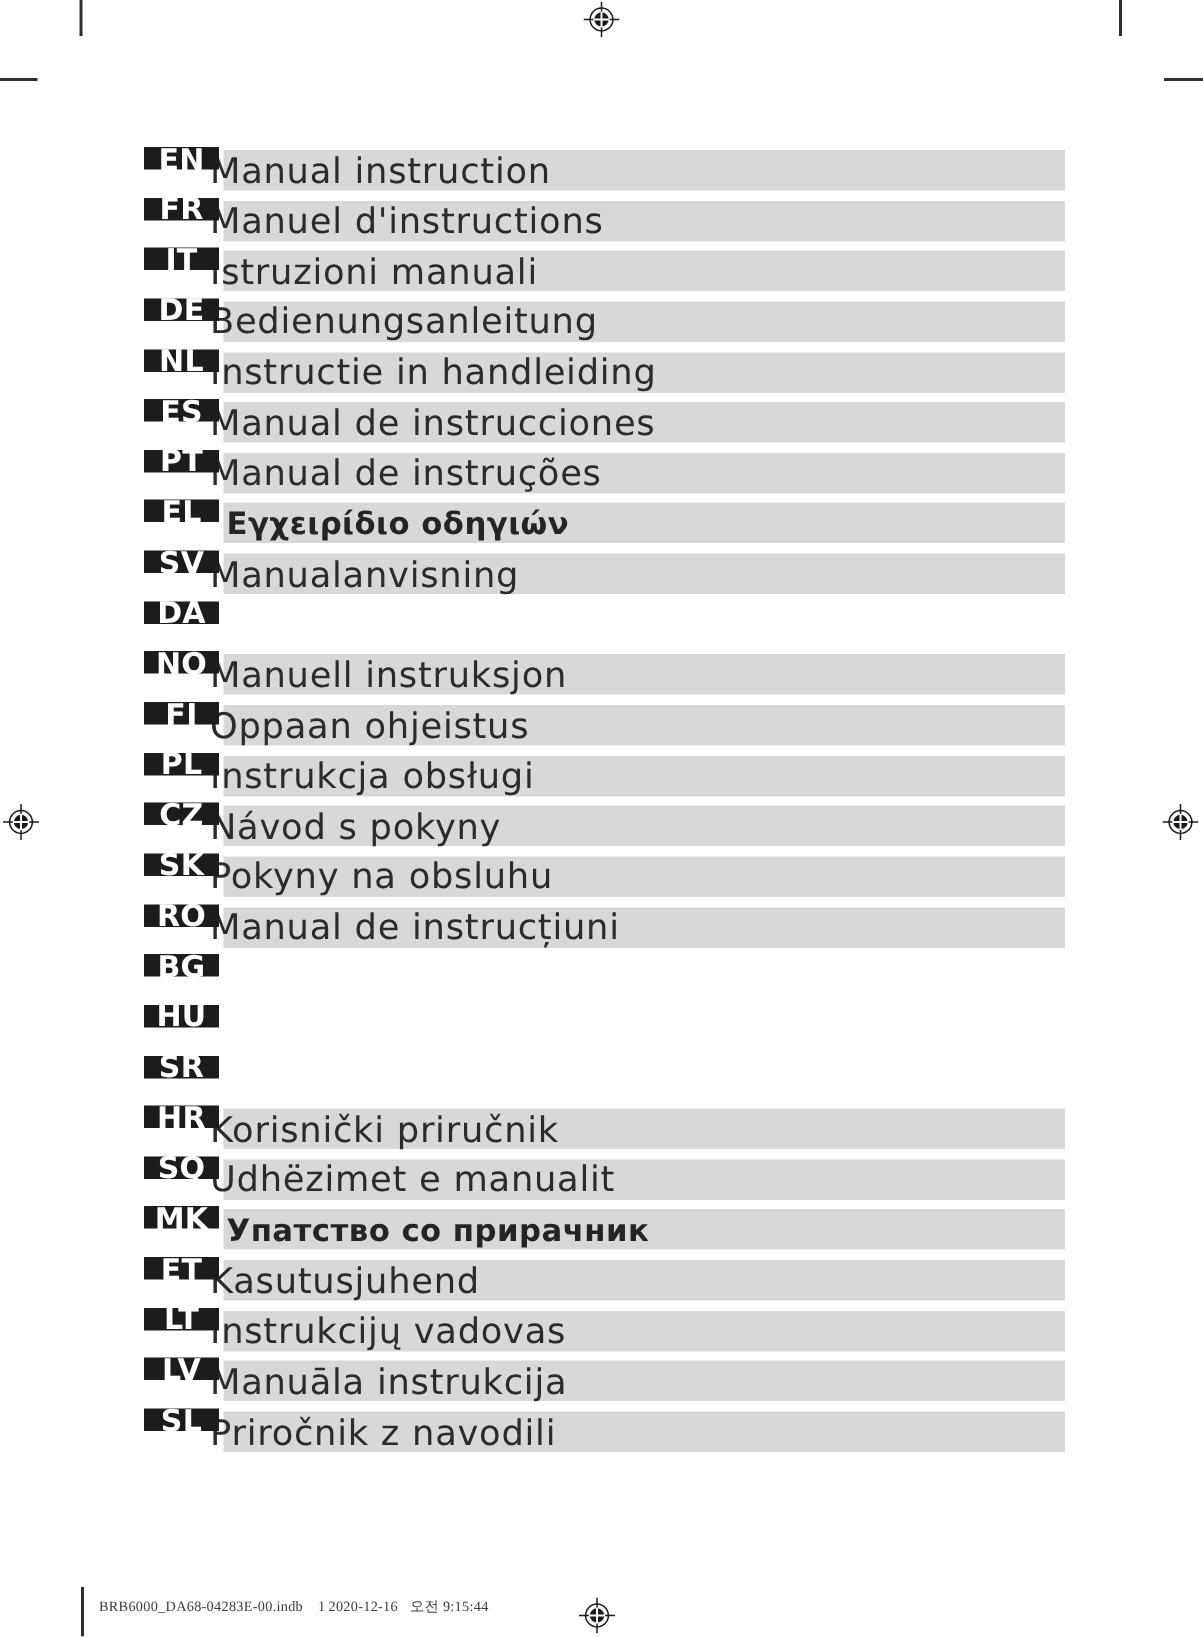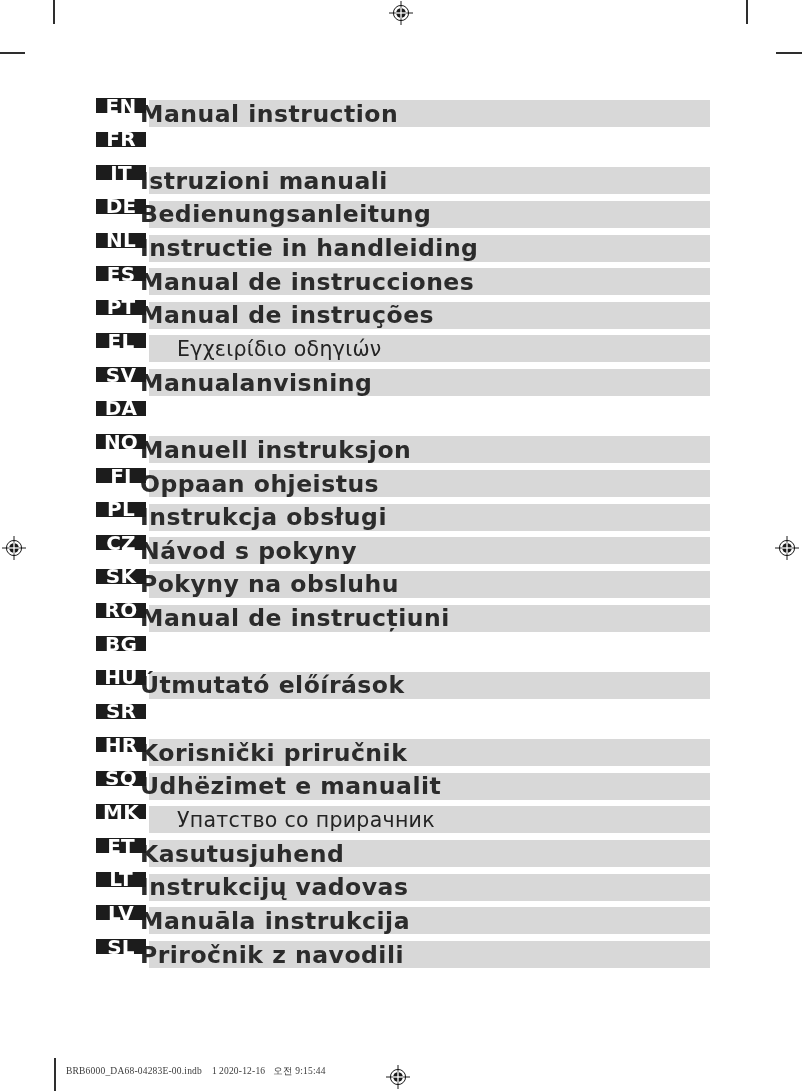--- a/index.html
+++ b/index.html
@@ -16,24 +16,23 @@
   #language-list{position:absolute;left:96px;top:98px;width:614px;}
   .lang-row{position:relative;height:31px;margin-bottom:2.65px;}
   .lang-bar{
     position:absolute;left:53px;top:2px;width:561px;height:27px;
     background:#d8d8d8;z-index:1;
   }
   .lang-label{
     position:absolute;left:-9px;top:50%;transform:translateY(-50%);
     white-space:nowrap;font-size:23.5px;letter-spacing:0.5px;color:#2b2b2b;
     z-index:1;
-    font-weight:bold;
   }
   .lang-label.em{
-    left:28px;font-weight:normal;font-size:20.5px;letter-spacing:0.3px;color:#242424;
+    left:2px;font-weight:bold;font-size:20.5px;letter-spacing:0.3px;color:#242424;
   }
   .lang-badge{
     position:absolute;left:0;top:0;width:50px;height:15px;background:#1c1c1c;
     color:#ffffff;z-index:2;display:flex;align-items:center;justify-content:center;
     font-weight:bold;font-size:20px;letter-spacing:0.2px;
   }
   
   #footer-line{
     position:absolute;left:66px;top:1065px;font-family:"Liberation Serif",serif;
     font-size:9.5px;color:#3a3a3a;letter-spacing:0.2px;white-space:nowrap;
@@ -93,20 +92,23 @@
 </div>
 
 <div id="language-list">
     <div class="lang-row">
       <div class="lang-bar">
         <span class="lang-label">Manual instruction</span>
       </div>
       <div class="lang-badge">EN</div>
     </div>
     <div class="lang-row">
+      <div class="lang-bar">
+        <span class="lang-label">Manuel d'instructions</span>
+      </div>
       <div class="lang-badge">FR</div>
     </div>
     <div class="lang-row">
       <div class="lang-bar">
         <span class="lang-label">Istruzioni manuali</span>
       </div>
       <div class="lang-badge">IT</div>
     </div>
     <div class="lang-row">
       <div class="lang-bar">
@@ -180,23 +182,20 @@
     <div class="lang-row">
       <div class="lang-bar">
         <span class="lang-label">Manual de instrucțiuni</span>
       </div>
       <div class="lang-badge">RO</div>
     </div>
     <div class="lang-row">
       <div class="lang-badge">BG</div>
     </div>
     <div class="lang-row">
-      <div class="lang-bar">
-        <span class="lang-label">Útmutató előírások</span>
-      </div>
       <div class="lang-badge">HU</div>
     </div>
     <div class="lang-row">
       <div class="lang-badge">SR</div>
     </div>
     <div class="lang-row">
       <div class="lang-bar">
         <span class="lang-label">Korisnički priručnik</span>
       </div>
       <div class="lang-badge">HR</div>

